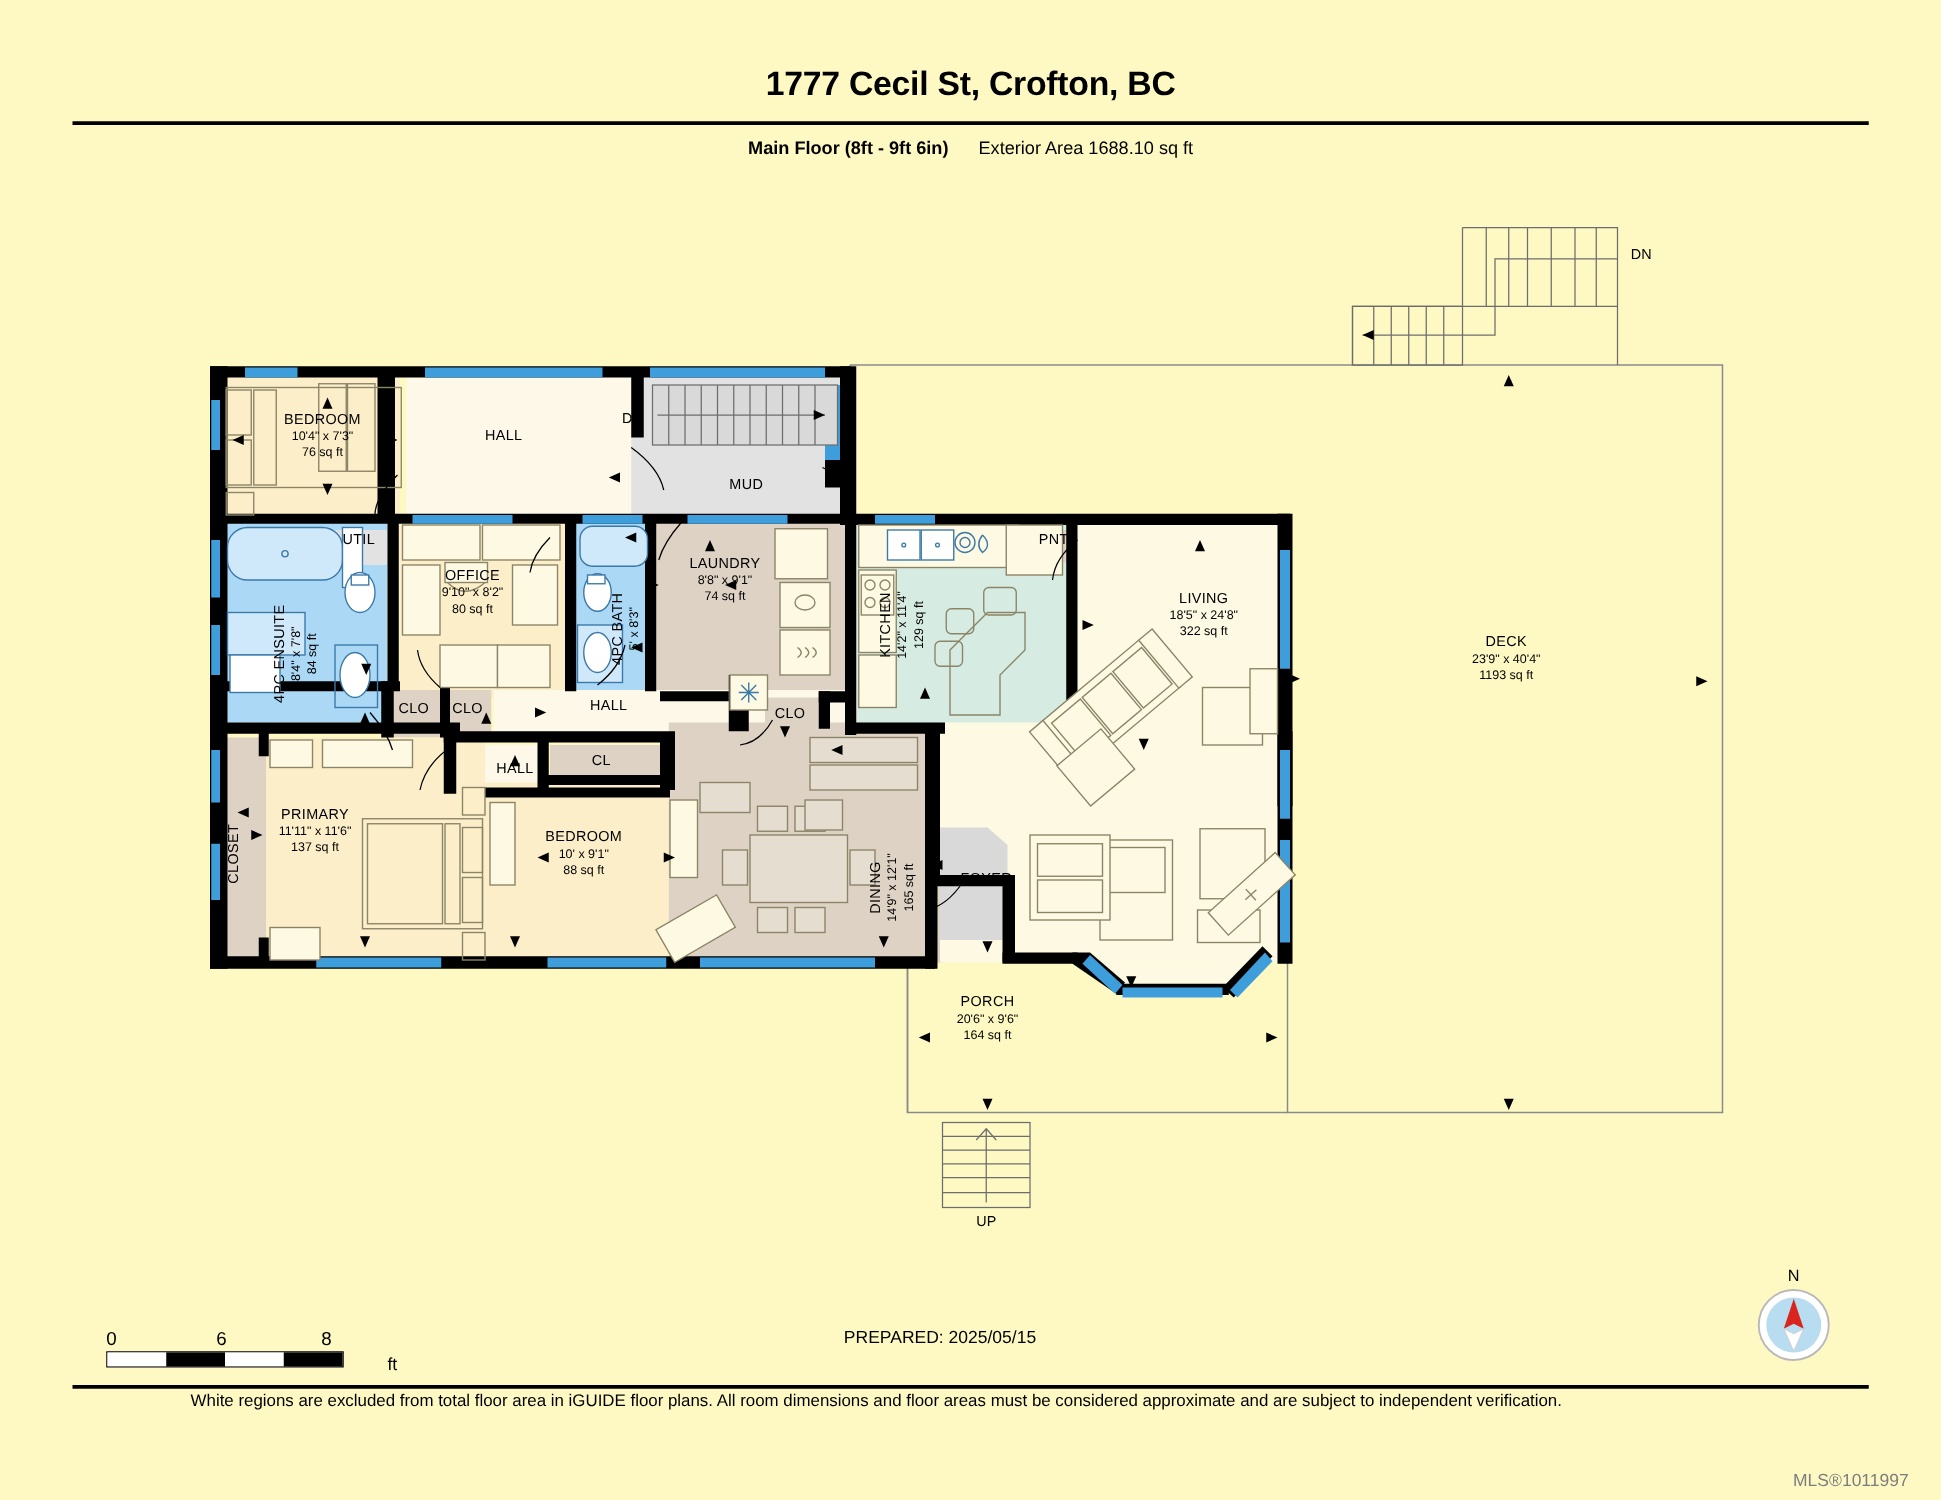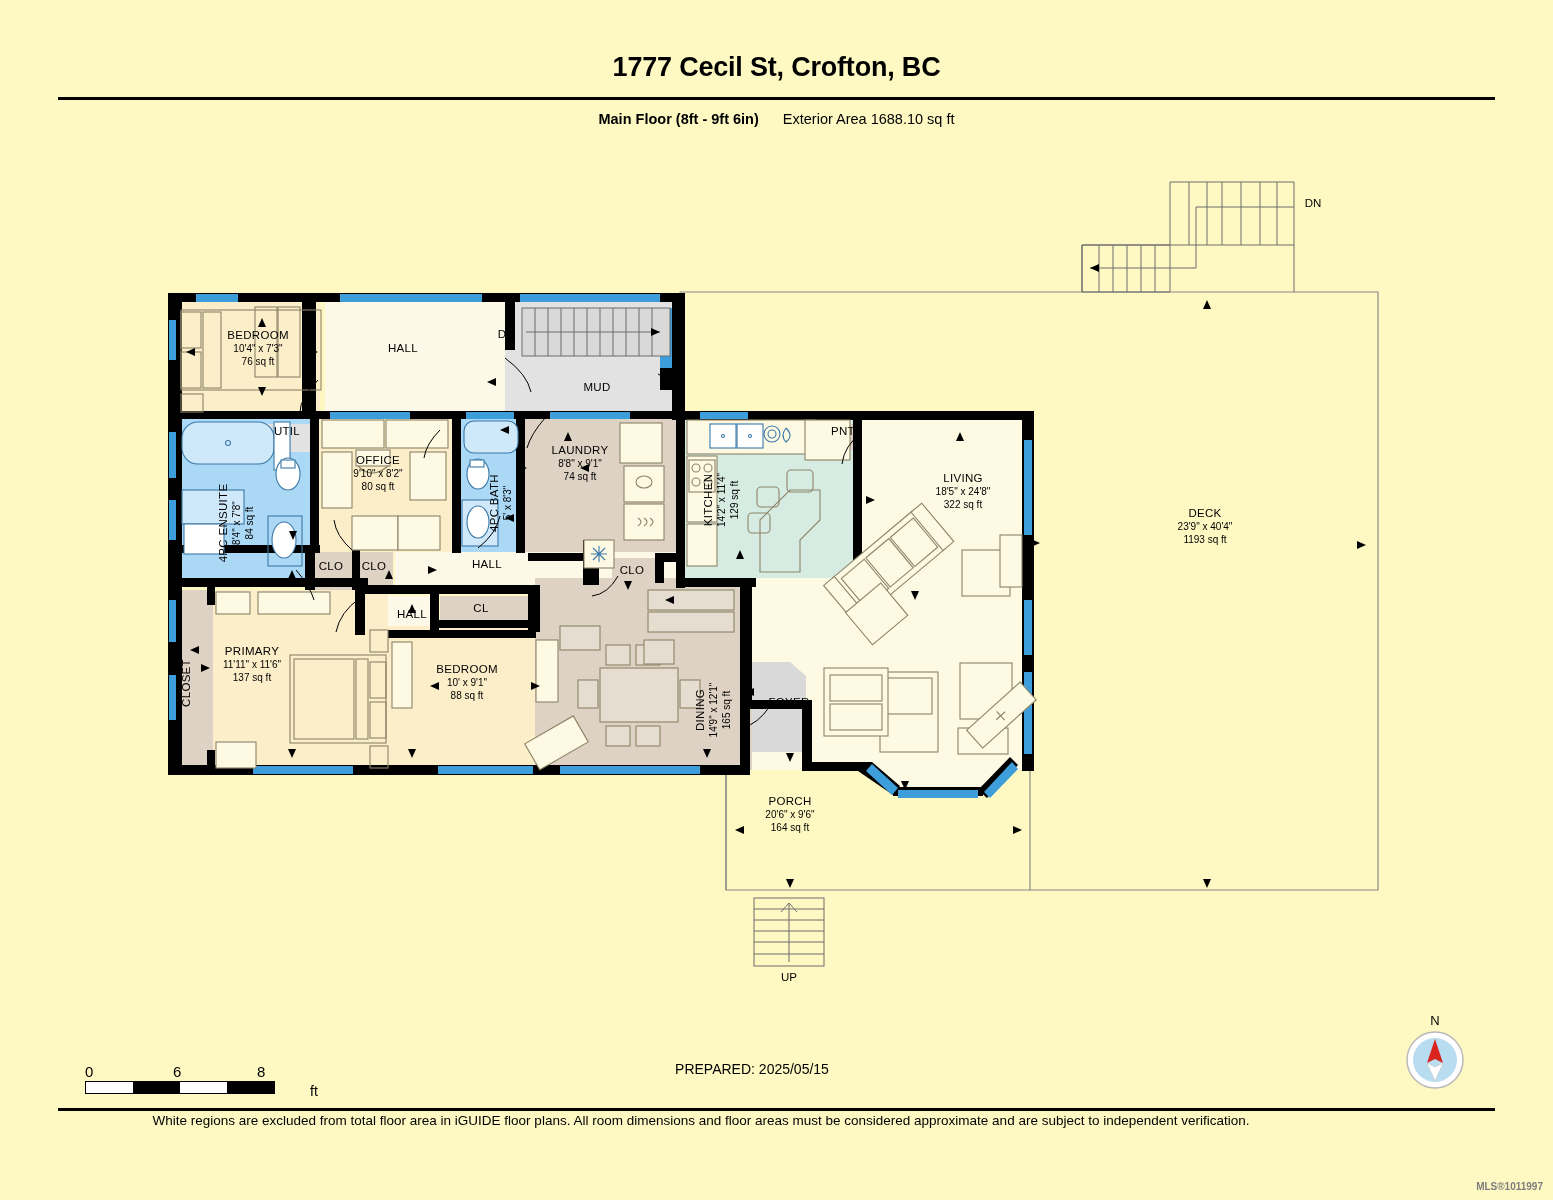--- a/index.html
+++ b/index.html
@@ -74,24 +74,23 @@
   }
   #footer-rule {
     position: absolute; left: 58px; top: 1108px;
     width: 1437px; height: 3px; background: #000;
   }
   #disclaimer {
     position: absolute; left: 0; top: 1113px; width: 1402px;
     text-align: center; font-size: 13.5px; color: #000;
   }
   #mls {
-    position: absolute; right: 10px; bottom: 8px;
-    font-size: 10px; color: #7d7d7d;
+    position: absolute; right: 26px; bottom: 8px;
+    font-size: 14px; color: #7d7d7d;
     font-family: "Liberation Sans", sans-serif;
-    font-weight: bold;
   }
 
   
   #compass { position: absolute; left: 1404px; top: 1013px; width: 62px; height: 76px; }
   #compass .n-label {
     position: absolute; left: 0; top: 0; width: 62px;
     text-align: center; font-size: 13px; color: #000;
   }
 </style>
 </head>

